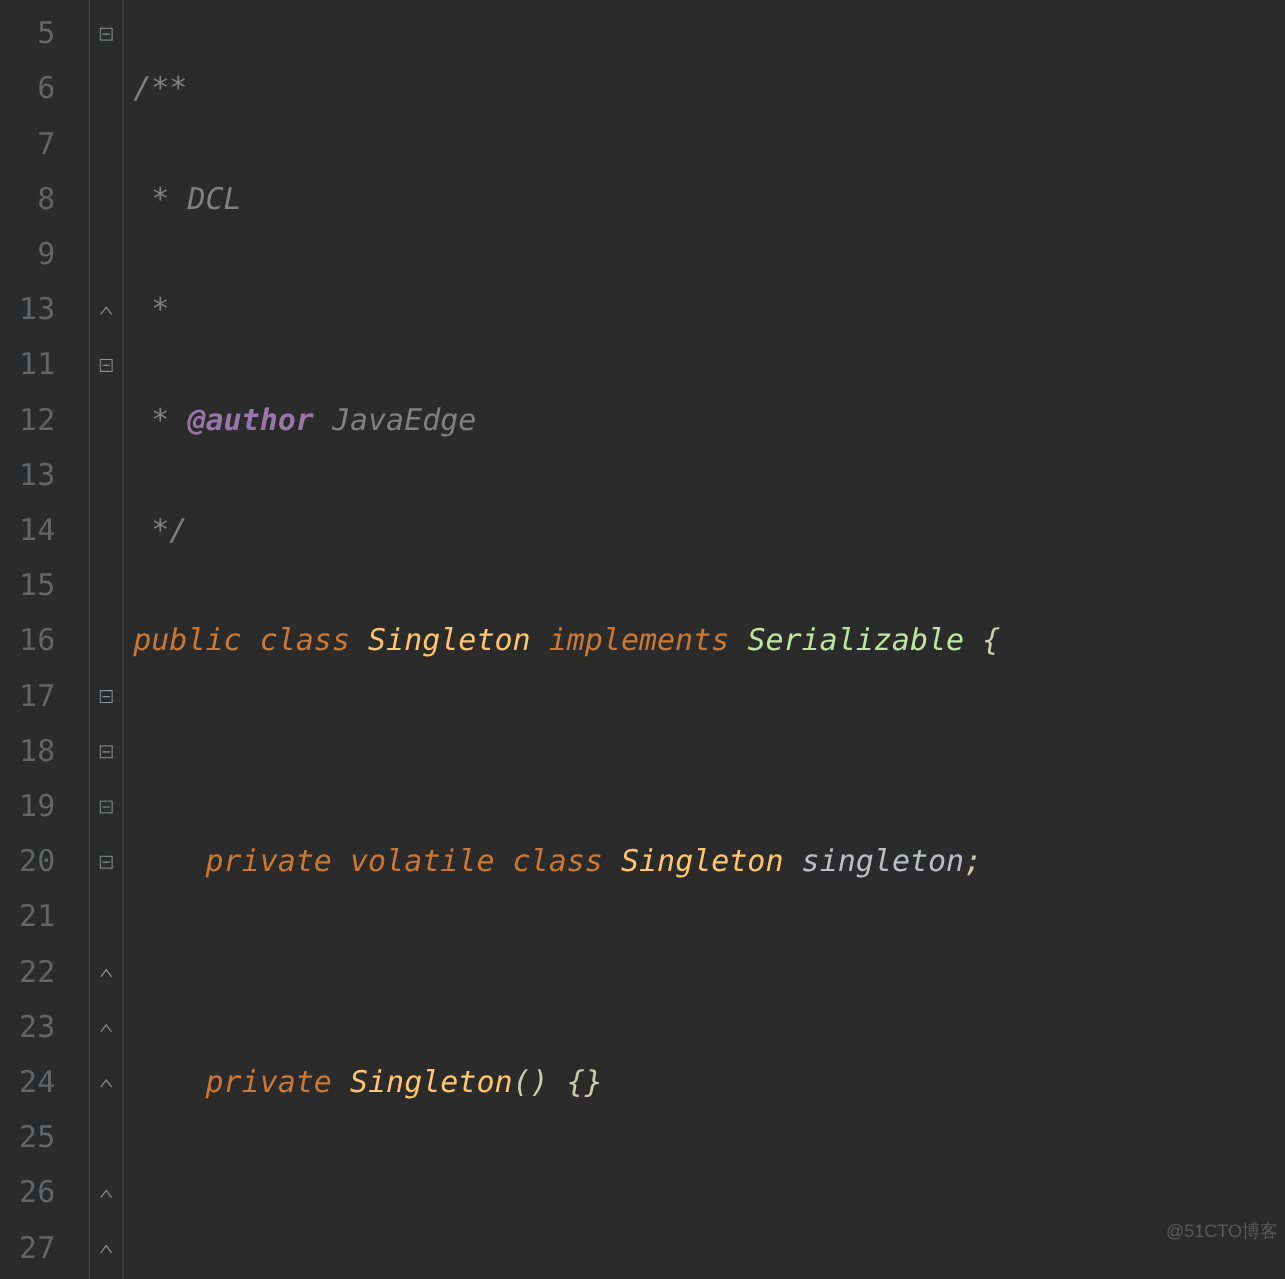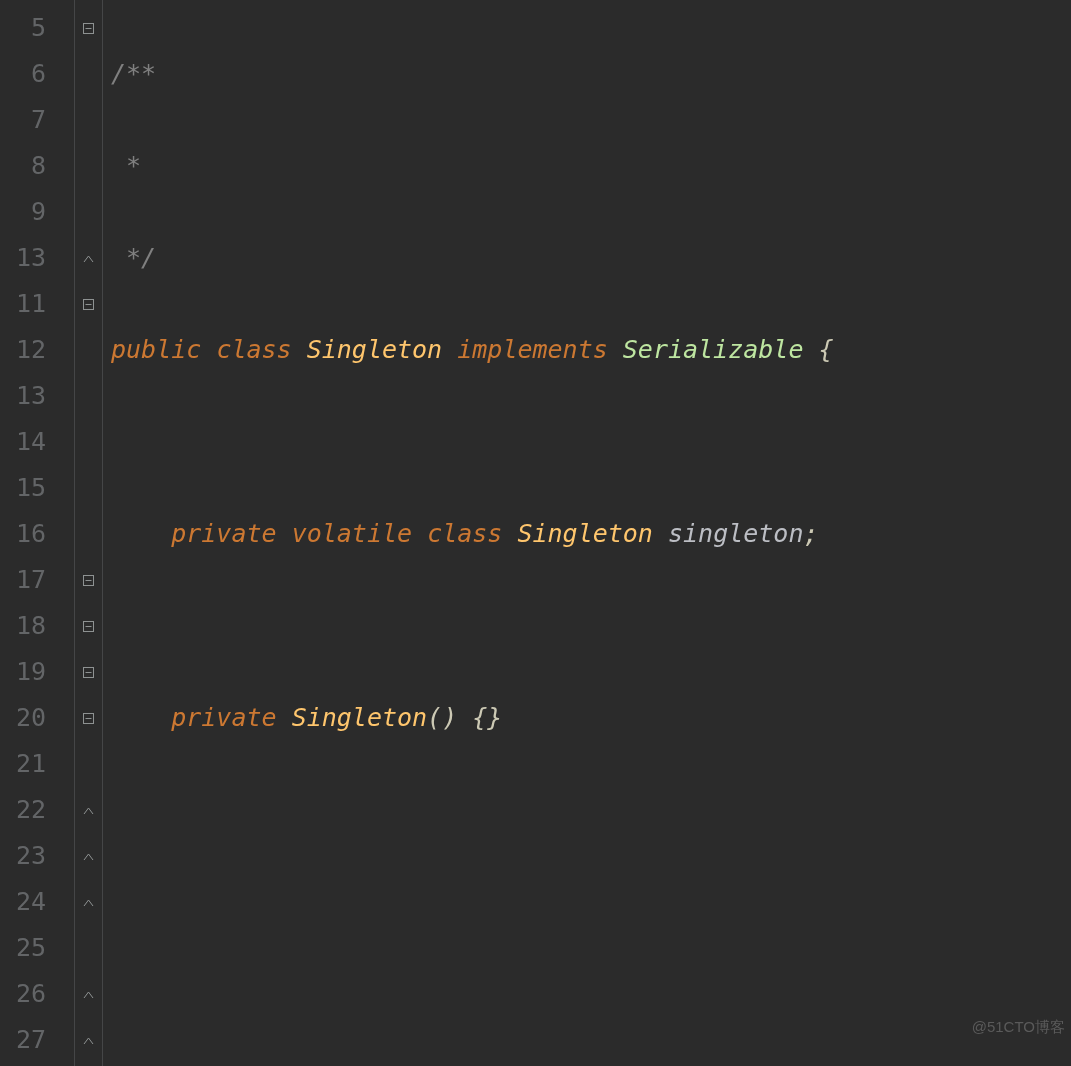--- a/index.html
+++ b/index.html
@@ -225,21 +225,23 @@
         <span class="farrow">
           <svg width="11" height="11" viewBox="0 0 11 11">
             <path d="M1 9 L5.5 3 L10 9" fill="none" stroke="#8e9292"></path>
           </svg>
         </span>
       </div>
     </div>
 
   <div class="code">
 <div class="row"><span class="c-comment">/**</span></div>
+<div class="row"><span class="c-comment"><span> </span><span>* DCL</span></span></div>
 <div class="row"><span class="c-comment"><span> </span><span>*</span></span></div>
+<div class="row"><span class="c-comment"><span> </span><span>* </span></span><span class="c-dtag">@author</span><span class="c-comment"> JavaEdge</span></div>
 <div class="row"><span class="c-comment"><span> </span><span>*/</span></span></div>
 <div class="row"><span class="c-kw">public</span><span> </span><span class="c-kw">class</span><span> </span><span class="c-type">Singleton</span><span> </span><span class="c-kw">implements</span><span> </span><span class="c-iface">Serializable</span><span> </span><span class="c-paren">{</span></div>
 <div class="row"><span></span></div>
 <div class="row"><span>    </span><span class="c-kw">private</span><span> </span><span class="c-kw">volatile</span><span> </span><span class="c-kw">class</span><span> </span><span class="c-type">Singleton</span><span> </span><span class="c-var">singleton</span><span class="c-paren">;</span></div>
 <div class="row"><span></span></div>
 <div class="row"><span>    </span><span class="c-kw">private</span><span> </span><span class="c-type">Singleton</span><span class="c-paren">() {}</span></div>
 <div class="row"><span></span></div>
 
 
 

